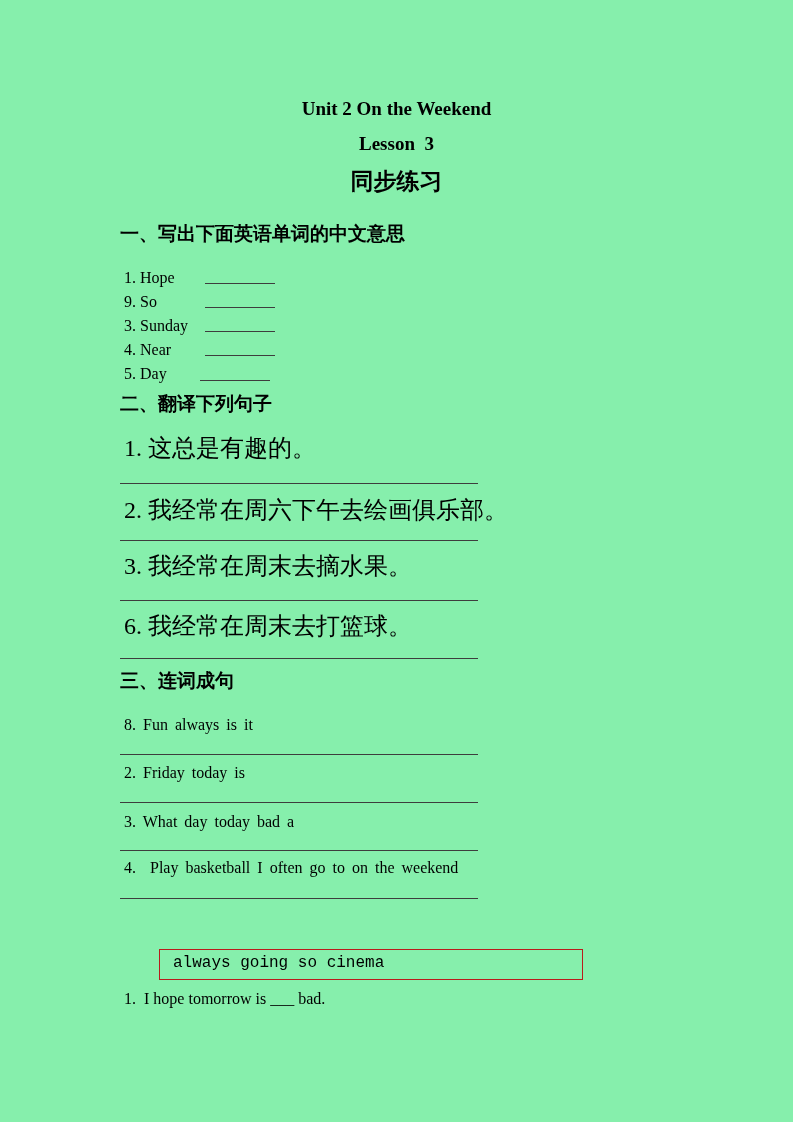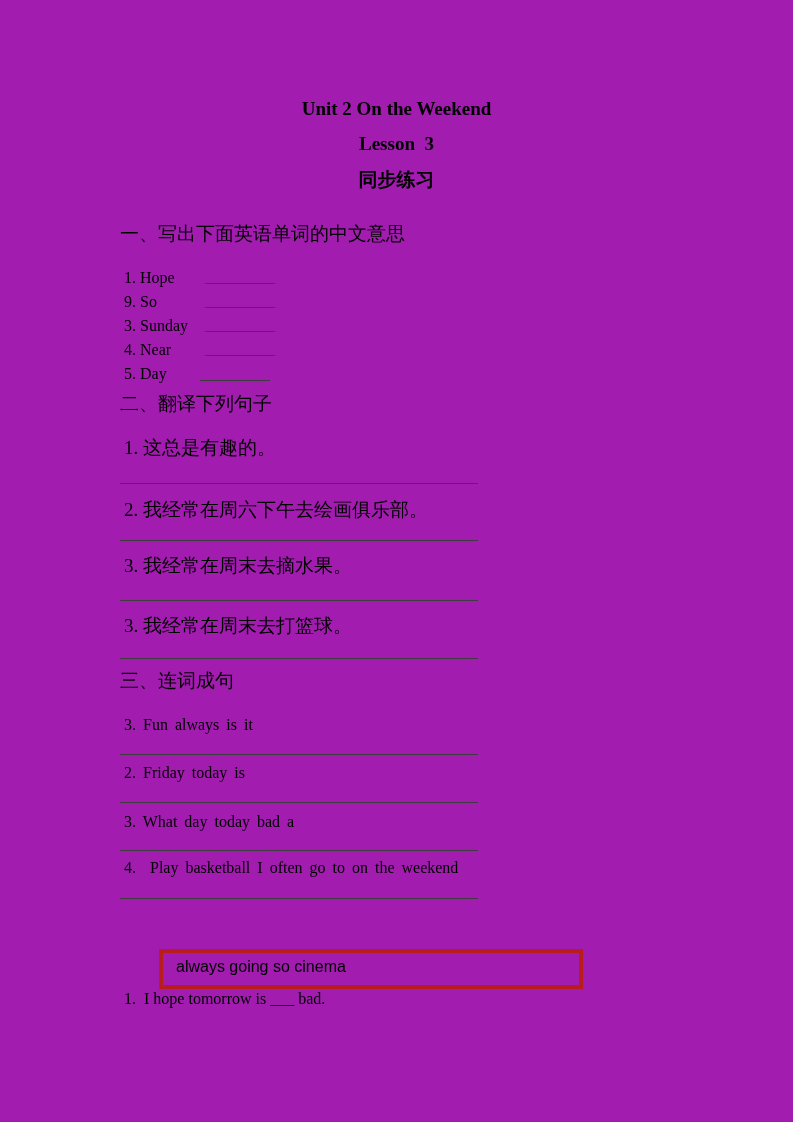--- a/index.html
+++ b/index.html
@@ -4,86 +4,86 @@
 <style>
   html, body {
     margin: 0;
     padding: 0;
     background: #ffffff;
   }
   .page {
     position: relative;
     width: 793px;
     height: 1122px;
-    background: #a21caf;
+    background: #86efac;
     color: #000000;
     overflow: hidden;
   }
   .abs { position: absolute; }
   .center {
     left: 0;
     width: 793px;
     text-align: center;
     white-space: pre;
   }
   .title-en {
     font-family: "Liberation Serif", "DejaVu Serif", serif;
     font-weight: bold;
     font-size: 19px;
     line-height: 22px;
   }
   .title-cn {
-    font-family: Liberation Mono, monospace;
+    font-family: Liberation Sans, sans-serif;
     font-weight: bold;
-    font-size: 19px;
+    font-size: 23px;
     line-height: 27px;
   }
   .heading {
     left: 120px;
     font-family: "DejaVu Sans", "Liberation Sans", sans-serif;
-    font-weight: normal;
+    font-weight: bold;
     font-size: 19px;
     line-height: 26px;
     white-space: pre;
   }
   .item {
     left: 124px;
     white-space: pre;
   }
   .en {
     font-family: "Liberation Serif", "DejaVu Serif", serif;
     font-size: 16px;
     line-height: 19px;
   }
   .cn-body {
     font-family: "Liberation Serif", "DejaVu Serif", serif;
-    font-size: 19px;
+    font-size: 24px;
     line-height: 24px;
   }
   .wsp { word-spacing: 3px; }
   .blank {
     left: 205px;
     width: 70px;
     height: 14px;
     border-bottom: 1px solid #3d3d3d;
   }
   .wline {
     left: 120px;
     width: 358px;
     height: 0;
     border-top: 1px solid #3d3d3d;
   }
   .word-bank {
     left: 159px;
     top: 949px;
     width: 424px;
-    height: 40px;
-    border: 4px solid #b91c1c;
+    height: 31px;
+    border: 1px solid #b91c1c;
     box-sizing: border-box;
-    font-family: Liberation Sans, sans-serif;
+    font-family: Liberation Mono, monospace;
     font-size: 16px;
     line-height: 27px;
     padding-left: 13px;
     white-space: pre;
   }
 </style>
 </head>
 <body>
 
 <div class="page">
@@ -113,26 +113,26 @@
 
   <div class="abs item cn-body" style="top:436px">1. 这总是有趣的。</div>
   <div class="abs wline" style="top:483px"></div>
 
   <div class="abs item cn-body" style="top:498px">2. 我经常在周六下午去绘画俱乐部。</div>
   <div class="abs wline" style="top:540px"></div>
 
   <div class="abs item cn-body" style="top:554px">3. 我经常在周末去摘水果。</div>
   <div class="abs wline" style="top:600px"></div>
 
-  <div class="abs item cn-body" style="top:614px">3. 我经常在周末去打篮球。</div>
+  <div class="abs item cn-body" style="top:614px">6. 我经常在周末去打篮球。</div>
   <div class="abs wline" style="top:658px"></div>
 
   <div class="abs heading" style="top:667px">三、连词成句</div>
 
-  <div class="abs item en wsp" style="top:715px">3. Fun always is it</div>
+  <div class="abs item en wsp" style="top:715px">8. Fun always is it</div>
   <div class="abs wline" style="top:754px"></div>
 
   <div class="abs item en wsp" style="top:763px">2. Friday today is</div>
   <div class="abs wline" style="top:802px"></div>
 
   <div class="abs item en wsp" style="top:812px">3. What day today bad a</div>
   <div class="abs wline" style="top:850px"></div>
 
   <div class="abs item en wsp" style="top:858px">4.  Play basketball I often go to on the weekend</div>
   <div class="abs wline" style="top:898px"></div>

